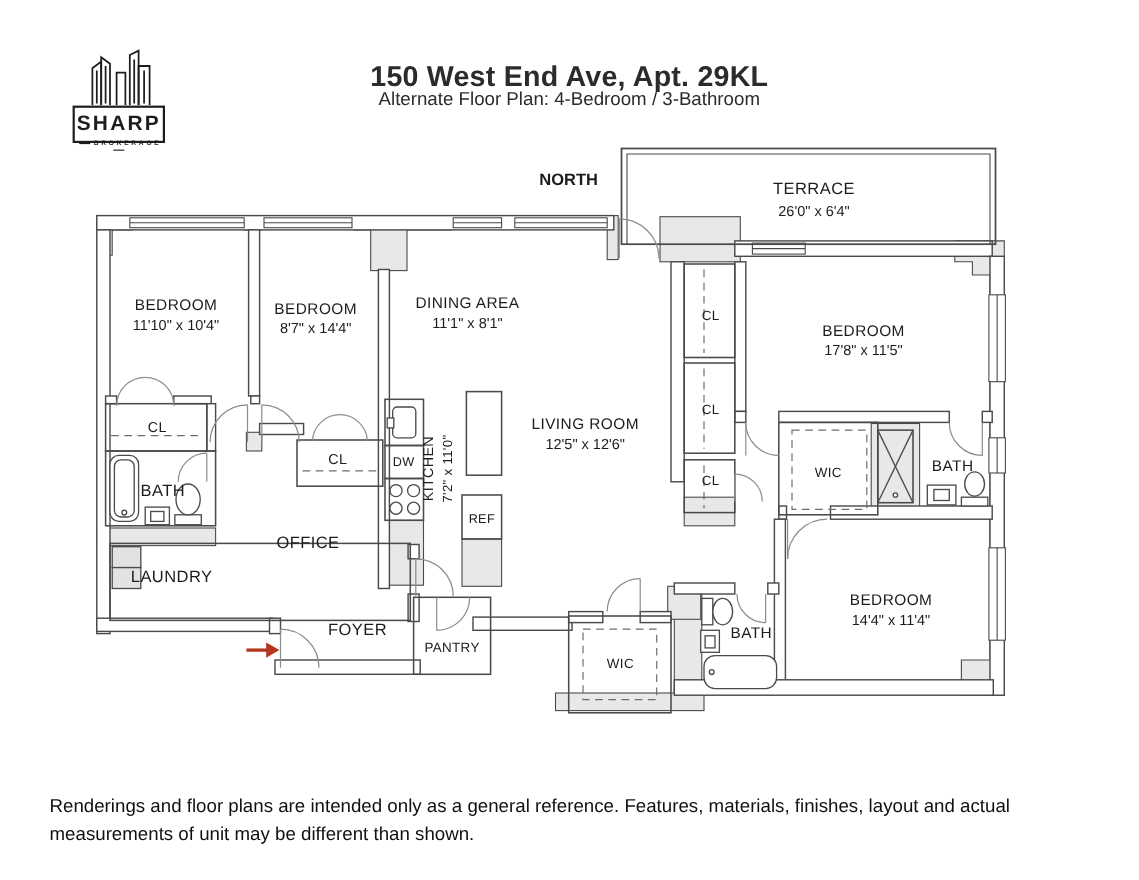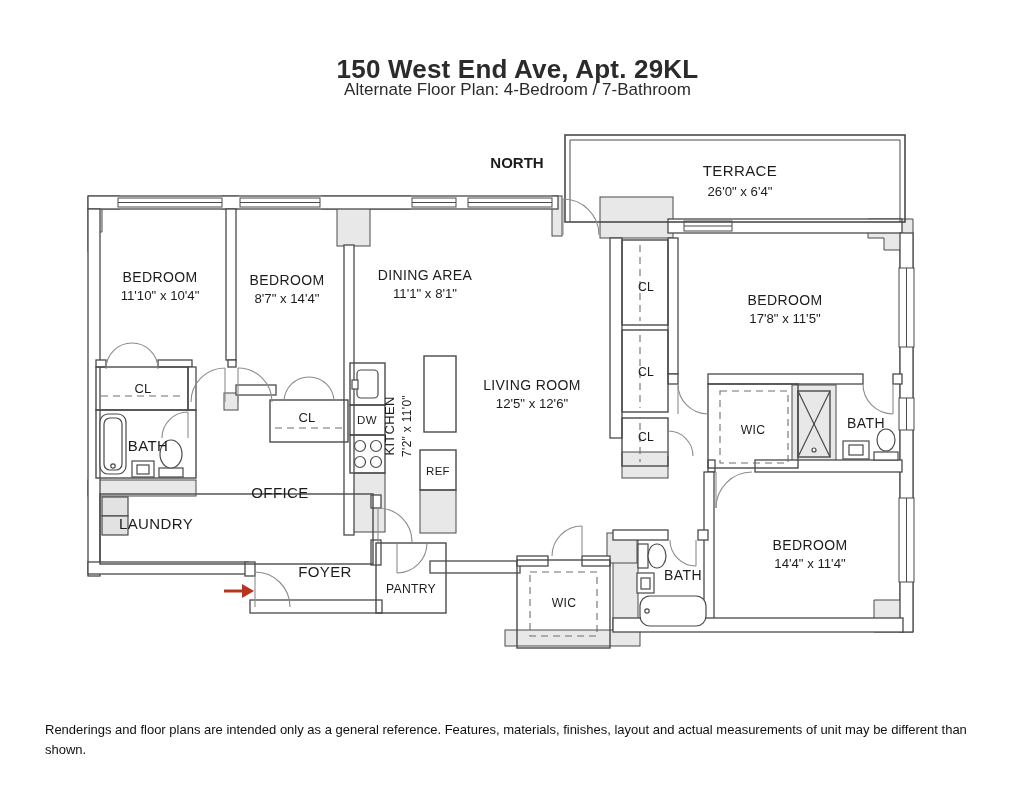--- a/index.html
+++ b/index.html
@@ -4,35 +4,52 @@
 <style>
   html,body{margin:0;padding:0;background:#ffffff;}
   body{width:1035px;height:800px;position:relative;font-family:"Liberation Sans",sans-serif;color:#1c1c1c;}
   .stage{position:absolute;inset:0;overflow:hidden;}
   .hdr-title{position:absolute;top:54px;left:0;width:1035px;text-align:center;font-size:26px;font-weight:700;color:#2b2b2b;letter-spacing:.2px;}
   .hdr-sub{position:absolute;top:80px;left:0;width:1035px;text-align:center;font-size:17px;font-weight:400;color:#2b2b2b;}
   .logo{position:absolute;left:62px;top:44px;width:92px;height:96px;}
   .logo .box{position:absolute;left:4px;top:52px;width:80px;height:30px;border:2px solid #1d1d1d;background:#fff;display:flex;align-items:center;justify-content:center;font-size:19px;font-weight:700;letter-spacing:2px;color:#1d1d1d;}
   .logo .brok{position:absolute;left:0;top:84px;width:92px;text-align:center;font-size:6px;font-weight:700;letter-spacing:2.5px;color:#1d1d1d;}
   .logo .brok:before,.logo .brok:after{content:"";display:inline-block;width:10px;height:1px;background:#1d1d1d;vertical-align:middle;margin:0 3px;}
-  .disc{position:absolute;left:45px;top:720px;width:950px;font-size:13px;line-height:1.55;color:#101010;}
+  .disc{position:absolute;left:45px;top:720px;width:950px;font-size:17px;line-height:1.55;color:#101010;}
   svg text{font-family:"Liberation Sans",sans-serif;fill:#1c1c1c;}
   .room-n{font-size:14px;letter-spacing:.4px;}
   .room-d{font-size:13.2px;}
   .small-n{font-size:12.2px;letter-spacing:.3px;}
   .north{font-size:15px;font-weight:700;}
 </style>
 </head>
 <body>
 
 <div class="stage">
 
+  <div class="logo">
+    <svg width="92" height="52" viewBox="0 0 92 52">
+      <g fill="none" stroke="#1d1d1d" stroke-width="1.6">
+        <path d="M22 52 V18 L30 12 V52"></path>
+        <path d="M30 52 V8 L38 14 V52"></path>
+        <path d="M44 52 V22 H52 V52"></path>
+        <path d="M56 52 V6 L64 2 V52"></path>
+        <path d="M64 52 V16 H74 V52"></path>
+        <line x1="26" y1="20" x2="26" y2="50"></line>
+        <line x1="34" y1="16" x2="34" y2="50"></line>
+        <line x1="60" y1="10" x2="60" y2="50"></line>
+        <line x1="69" y1="20" x2="69" y2="50"></line>
+      </g>
+    </svg>
+    <div class="box">SHARP</div>
+    <div class="brok">BROKERAGE</div>
+  </div>
 
   <div class="hdr-title">150 West End Ave, Apt. 29KL</div>
-  <div class="hdr-sub">Alternate Floor Plan:  4-Bedroom / 7-Bathroom</div>
+  <div class="hdr-sub">Alternate Floor Plan:  4-Bedroom / 3-Bathroom</div>
 
   <svg width="1035" height="800" viewBox="0 0 1035 800" style="position:absolute;left:0;top:0;">
 
     <g fill="#e8e8e8" stroke="#4a4a4a" stroke-width="1">
       <polygon points="88,196 120,196 120,209 102,209 102,232 94,232 94,252 88,252"></polygon>
       <rect x="222" y="196" width="16" height="13"></rect>
       <rect x="322" y="196" width="88" height="13"></rect>
       <rect x="337" y="208" width="33" height="38"></rect>
       <rect x="552" y="196" width="10" height="40"></rect>
       <rect x="600" y="197" width="73" height="41"></rect>

